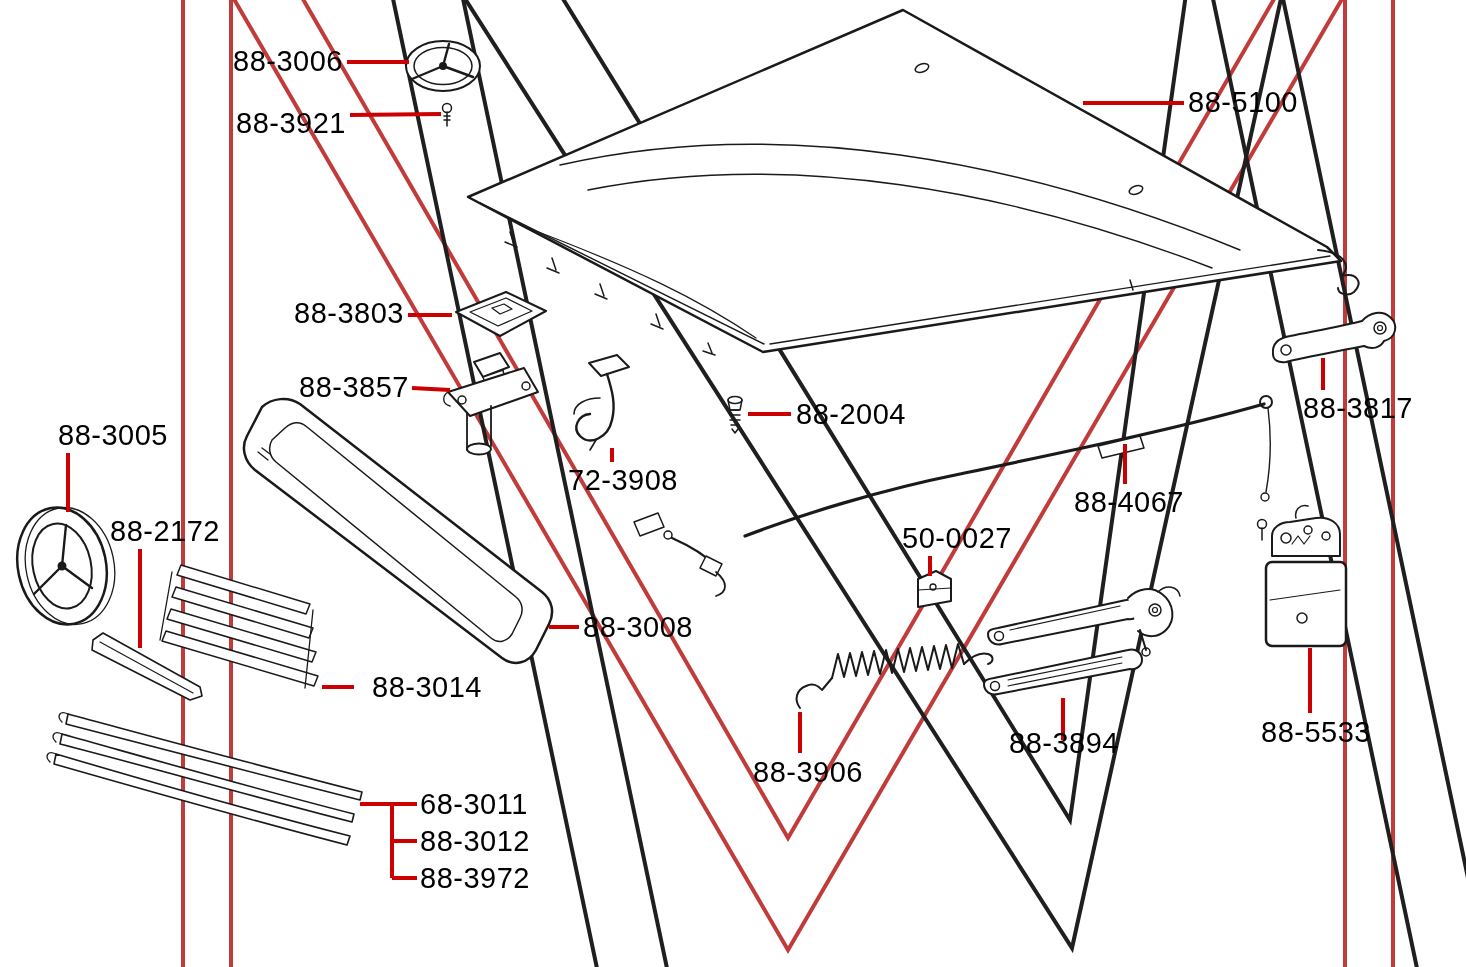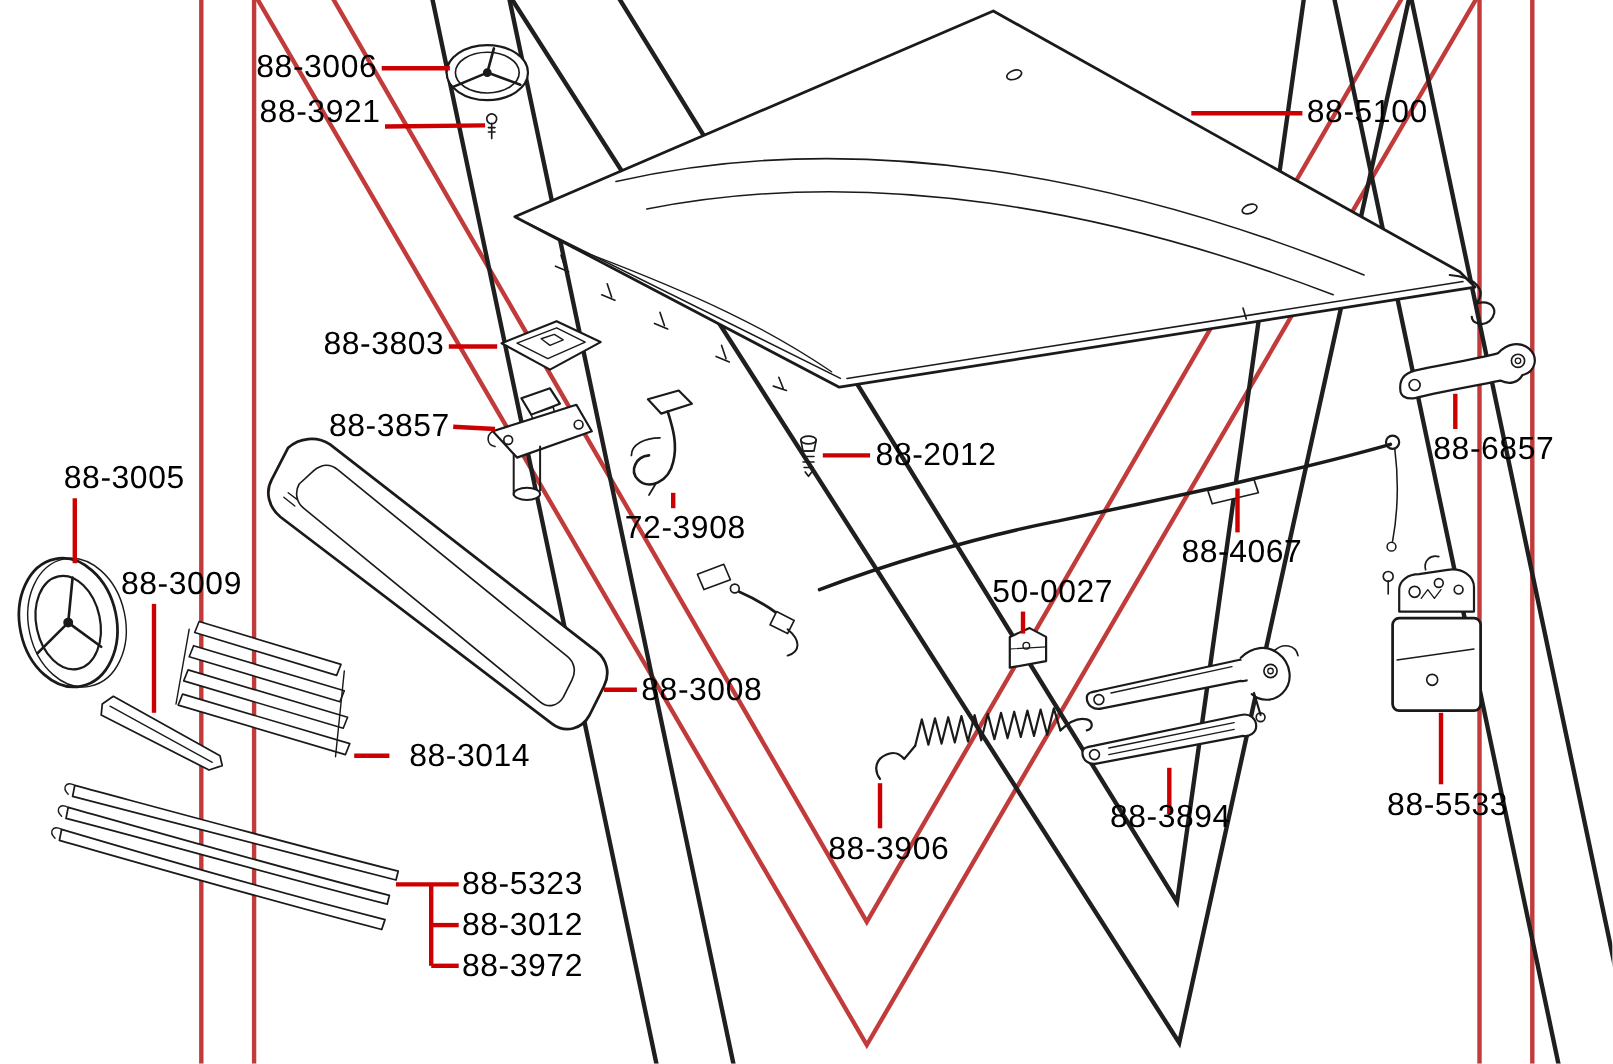--- a/index.html
+++ b/index.html
@@ -218,33 +218,33 @@
     <line x1="1063" y1="698" x2="1063" y2="740"></line>
     <line x1="1310" y1="648" x2="1310" y2="713"></line>
     <line x1="360" y1="804" x2="417" y2="804"></line>
     <line x1="392" y1="804" x2="392" y2="878"></line>
     <line x1="392" y1="841" x2="417" y2="841"></line>
     <line x1="392" y1="878" x2="417" y2="878"></line>
   </g>
 </svg>
 
   <div class="plabel" style="left:233px;top:46px">88-3006</div>
-  <div class="plabel" style="left:236px;top:87px">88-3921</div>
+  <div class="plabel" style="left:236px;top:108px">88-3921</div>
   <div class="plabel" style="left:1188px;top:87px">88-5100</div>
   <div class="plabel" style="left:294px;top:298px">88-3803</div>
   <div class="plabel" style="left:299px;top:372px">88-3857</div>
-  <div class="plabel" style="left:796px;top:399px">88-2012</div>
-  <div class="plabel" style="left:1303px;top:393px">88-6857</div>
+  <div class="plabel" style="left:796px;top:399px">88-2004</div>
+  <div class="plabel" style="left:1303px;top:393px">88-3817</div>
   <div class="plabel" style="left:568px;top:465px">72-3908</div>
   <div class="plabel" style="left:1074px;top:487px">88-4067</div>
   <div class="plabel" style="left:58px;top:420px">88-3005</div>
-  <div class="plabel" style="left:110px;top:516px">88-3009</div>
+  <div class="plabel" style="left:110px;top:516px">88-2172</div>
   <div class="plabel" style="left:902px;top:523px">50-0027</div>
   <div class="plabel" style="left:583px;top:612px">88-3008</div>
   <div class="plabel" style="left:372px;top:672px">88-3014</div>
   <div class="plabel" style="left:753px;top:757px">88-3906</div>
   <div class="plabel" style="left:1009px;top:728px">88-3894</div>
   <div class="plabel" style="left:1261px;top:717px">88-5533</div>
-  <div class="plabel" style="left:420px;top:789px">88-5323</div>
+  <div class="plabel" style="left:420px;top:789px">68-3011</div>
   <div class="plabel" style="left:420px;top:826px">88-3012</div>
   <div class="plabel" style="left:420px;top:863px">88-3972</div>
 
 </div>
 
 </body></html>

